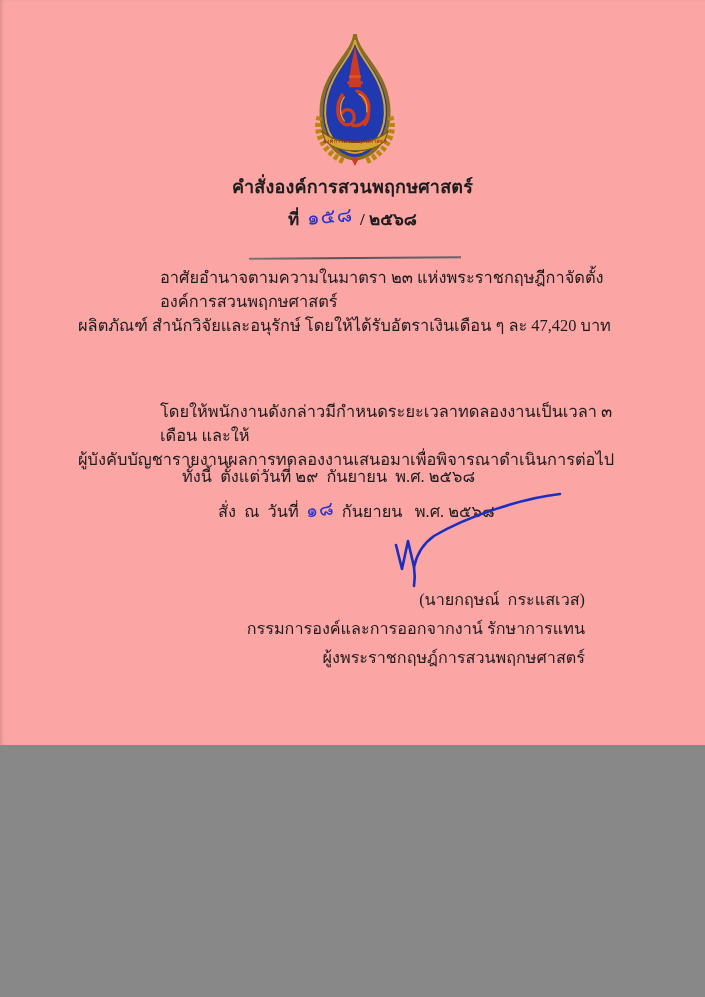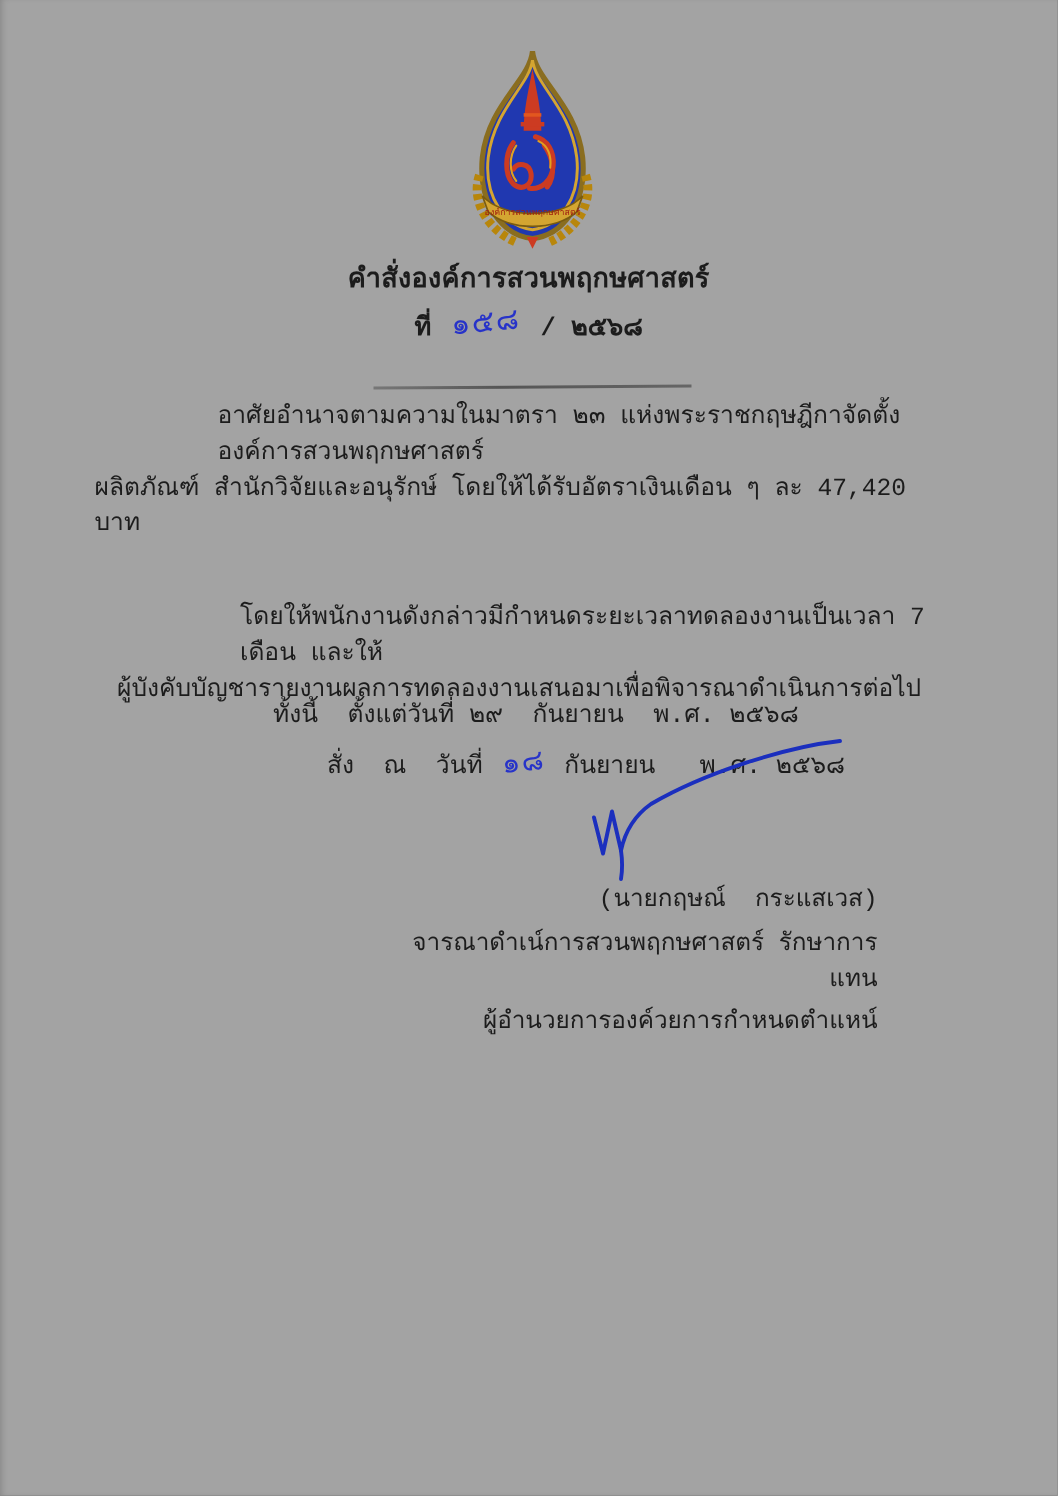--- a/index.html
+++ b/index.html
@@ -1,21 +1,21 @@
 <!DOCTYPE html>
 <html lang="th"><head>
 <meta charset="utf-8">
 <style>
   html,body{margin:0;padding:0;background:#888;}
   .page{
     position:relative;
-    width:705px;height:997px;
+    width:705px;height:745px;
     margin:0 auto;
-    background:#a3a3a3;
-    font-family:Liberation Mono, monospace;
+    background:#fca5a5;
+    font-family:Liberation Serif, serif;
     color:#1c1c1c;
     overflow:hidden;
     box-shadow:inset 3px 0 4px -2px rgba(0,0,0,.18);
   }
   .abs{position:absolute;}
   .txt{white-space:pre-wrap;line-height:1.45;}
 
   .title-block{left:0;right:0;top:174px;text-align:center;}
   .title-line1{font-size:18px;font-weight:bold;letter-spacing:.2px;}
   .title-line2{font-size:17px;font-weight:bold;margin-top:4px;}
@@ -30,21 +30,21 @@
     letter-spacing:1px;
     padding:0 3px;
   }
   .divider{
     left:249px;top:257px;width:212px;height:2px;
     background:linear-gradient(90deg,#777,#555 40%,#666);
     transform:rotate(-0.4deg);
   }
 
   .para{font-size:16.4px;line-height:25.2px;font-weight:500;}
-  .p1{left:63px;top:266px;width:556px;}
+  .p1{left:78px;top:266px;width:556px;}
   .p2{left:78px;top:400px;width:556px;}
   .indent{padding-left:82px;}
 
   .line-effective{left:182px;top:465px;font-size:16.4px;font-weight:500;}
   .line-issued{left:218px;top:497px;font-size:16.4px;font-weight:500;}
   .hand-day{font-size:19px;transform:rotate(-6deg) translateY(-1px);}
 
   .sig-block{left:245px;top:589px;width:340px;text-align:right;font-size:16.2px;font-weight:500;}
   .sig-name{margin-bottom:6px;}
   .sig-pos1{margin-bottom:5px;}
@@ -94,35 +94,35 @@
   </div>
 
   <div class="abs divider"></div>
 
   <div class="abs para p1">
     <div class="txt indent">อาศัยอำนาจตามความในมาตรา ๒๓ แห่งพระราชกฤษฎีกาจัดตั้งองค์การสวนพฤกษศาสตร์</div>
     <div class="txt">ผลิตภัณฑ์ สำนักวิจัยและอนุรักษ์ โดยให้ได้รับอัตราเงินเดือน ๆ ละ 47,420 บาท</div>
   </div>
 
   <div class="abs para p2">
-    <div class="txt indent">โดยให้พนักงานดังกล่าวมีกำหนดระยะเวลาทดลองงานเป็นเวลา 7 เดือน และให้</div>
+    <div class="txt indent">โดยให้พนักงานดังกล่าวมีกำหนดระยะเวลาทดลองงานเป็นเวลา ๓ เดือน และให้</div>
     <div class="txt">ผู้บังคับบัญชารายงานผลการทดลองงานเสนอมาเพื่อพิจารณาดำเนินการต่อไป</div>
   </div>
 
   <div class="abs line-effective txt">ทั้งนี้  ตั้งแต่วันที่ ๒๙  กันยายน  พ.ศ. ๒๕๖๘</div>
 
   <div class="abs line-issued"><span class="txt">สั่ง  ณ  วันที่ </span><span class="hand hand-day txt">๑๘</span><span class="txt"> กันยายน   พ.ศ. ๒๕๖๘</span>
   </div>
 
   <svg class="abs signature-svg" width="200" height="110" viewBox="0 0 200 110">
     <g fill="none" stroke="#1b2fbe" stroke-width="2.6" stroke-linecap="round" stroke-linejoin="round">
       <path d="M 28,62 L 34,86 L 40,58 L 46,84 C 49,70 56,60 66,53 C 102,32 156,15 192,11"></path>
       <path d="M 46,84 C 47,91 47,97 46,103"></path>
     </g>
   </svg>
 
   <div class="abs sig-block">
     <div class="sig-name txt">(นายกฤษณ์  กระแสเวส)</div>
-    <div class="sig-pos1 txt">จารณาดำเน์การสวนพฤกษศาสตร์ รักษาการแทน</div>
-    <div class="sig-pos2 txt">ผู้อำนวยการองค์วยการกำหนดตำแหน์</div>
+    <div class="sig-pos1 txt">กรรมการองค์และการออกจากงาน์ รักษาการแทน</div>
+    <div class="sig-pos2 txt">ผู้งพระราชกฤษฎ์การสวนพฤกษศาสตร์</div>
   </div>
 
 </div>
 
 </body></html>

